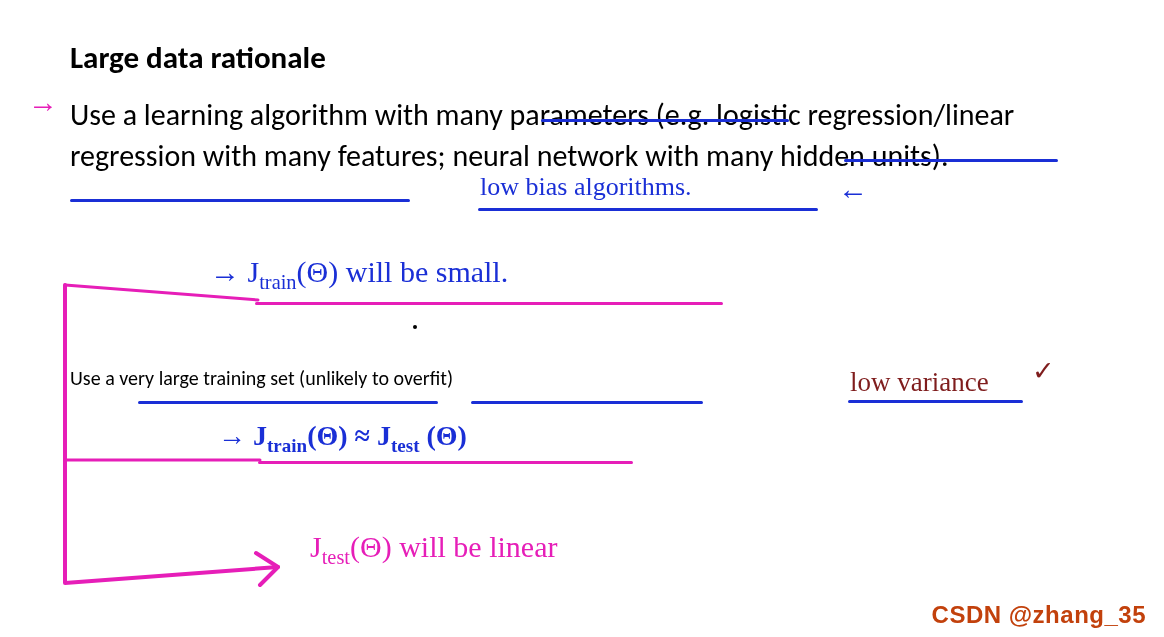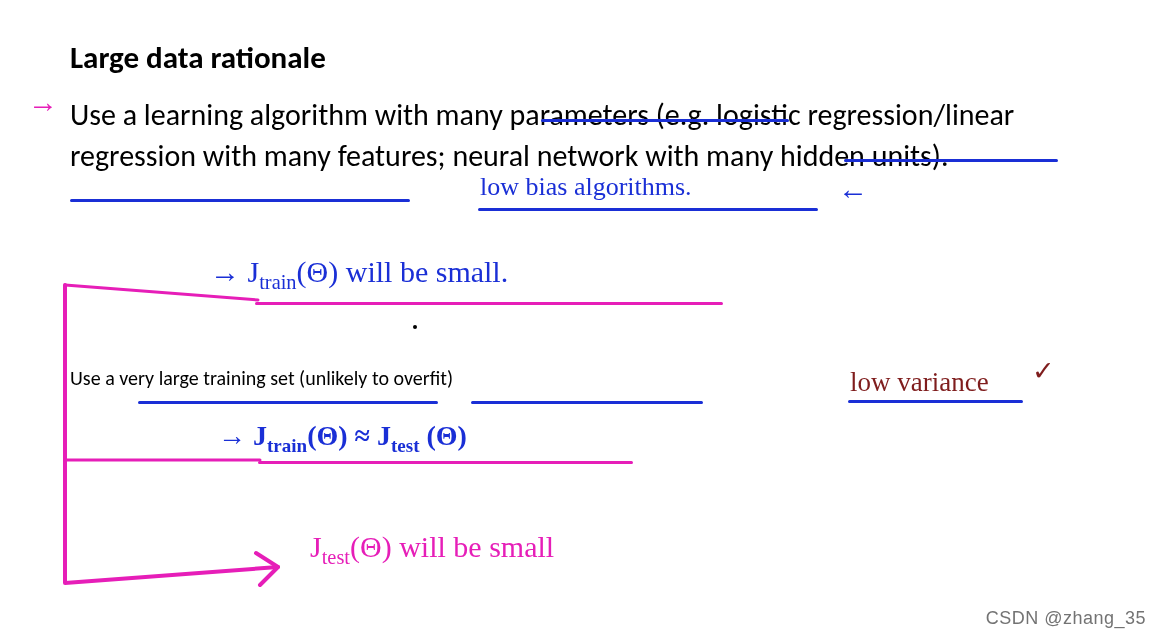--- a/index.html
+++ b/index.html
@@ -59,24 +59,25 @@
   .sub {
     font-size: 0.68em;
     vertical-align: sub;
   }
   .annot { position: absolute; white-space: nowrap; }
 
   .watermark {
     position: absolute;
     right: 18px;
     bottom: 8px;
-    color: #737373;
+    color: #c2410c;
     font-family: Arial, sans-serif;
-    font-size: 18px;
+    font-size: 24px;
     letter-spacing: 0.5px;
+    font-weight: bold;
   }
 
   
   .ul-blue { position:absolute; height:0; border-bottom:3px solid #1a2fd6; border-radius:2px; }
   .ul-magenta { position:absolute; height:0; border-bottom:3px solid #e61eb8; border-radius:2px; }
   .svg-layer { position:absolute; top:0; left:0; width:1164px; height:637px; pointer-events:none; }
 </style>
 </head>
 <body>
 
@@ -110,21 +111,21 @@
   <div class="annot hand-blue-sm" style="left:850px; top:367px;">low  variance</div>
   <div class="ul-blue" style="left:848px; top:400px; width:175px;"></div>
   <div class="annot hand-blue-sm" style="left:1032px; top:355px;">✓</div>
 
   <div class="annot hand-blue" style="left:218px; top:420px; font-size:28px;font-weight:bold;">
     <span>→  J</span><span class="sub">train</span><span>(Θ) ≈  J</span><span class="sub">test</span><span> (Θ)</span>
   </div>
   <div class="ul-magenta" style="left:258px; top:461px; width:375px;"></div>
 
   <div class="annot hand-magenta" style="left:310px; top:530px; font-size:30px;">
-    <span>J</span><span class="sub">test</span><span>(Θ)</span><span>  will  be  small</span>
+    <span>J</span><span class="sub">test</span><span>(Θ)</span><span>  will  be  linear</span>
   </div>
 
   <svg class="svg-layer" viewBox="0 0 1164 637">
     <path d="M 65 285 L 65 583 L 278 567" stroke="#e61eb8" stroke-width="4" fill="none" stroke-linejoin="round" stroke-linecap="round"></path>
     <path d="M 278 567 l -22 -14 M 278 567 l -18 18" stroke="#e61eb8" stroke-width="4" fill="none" stroke-linecap="round"></path>
     <path d="M 65 285 L 258 300" stroke="#e61eb8" stroke-width="3" fill="none" stroke-linecap="round"></path>
     <path d="M 65 460 L 260 460" stroke="#e61eb8" stroke-width="3" fill="none" stroke-linecap="round"></path>
   </svg>
 
   <div class="watermark">CSDN @zhang_35</div>

